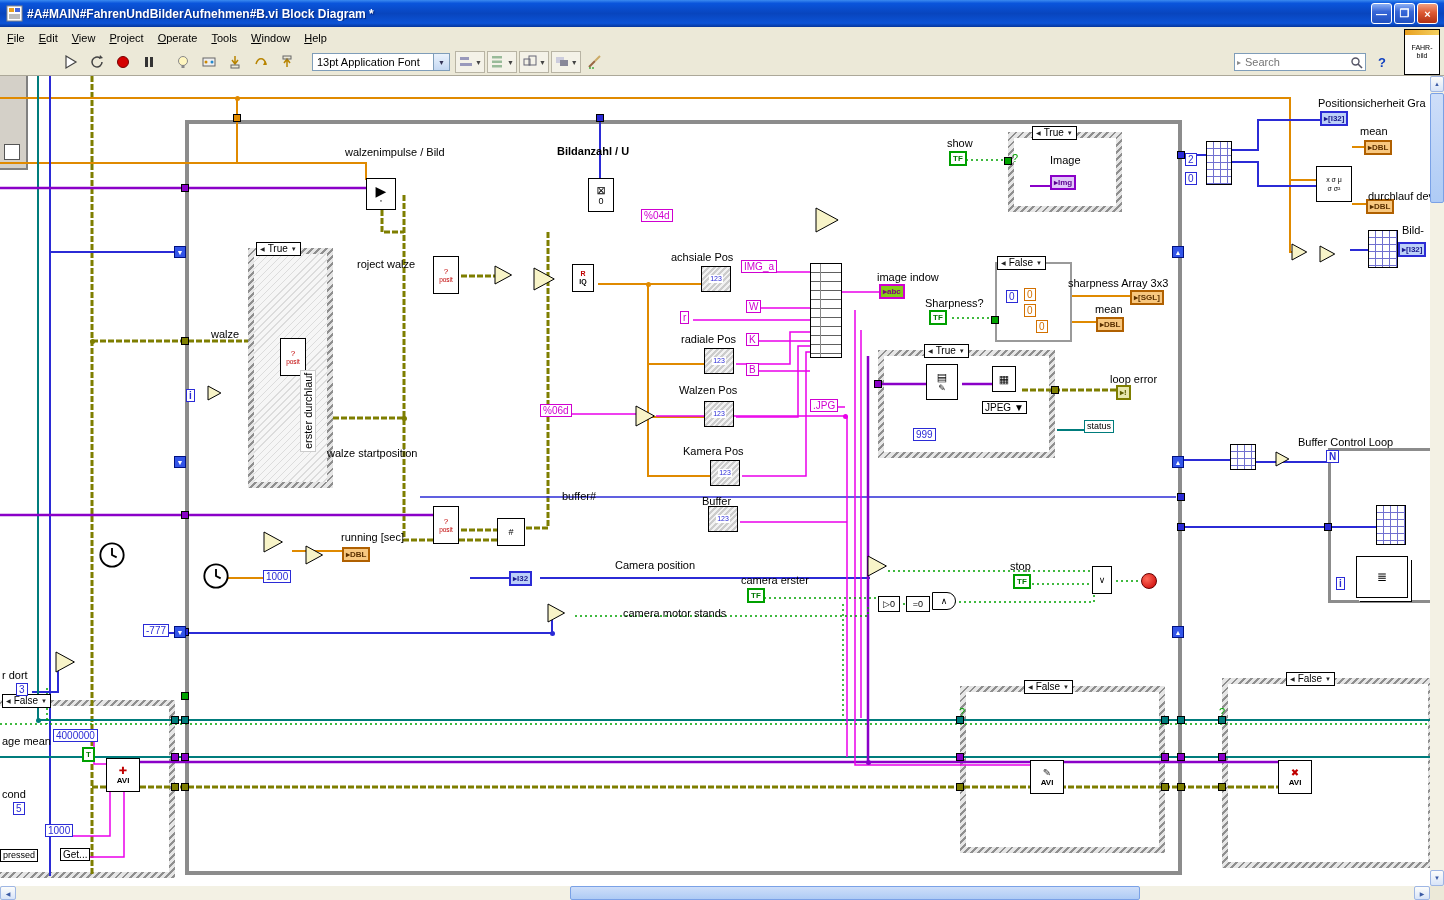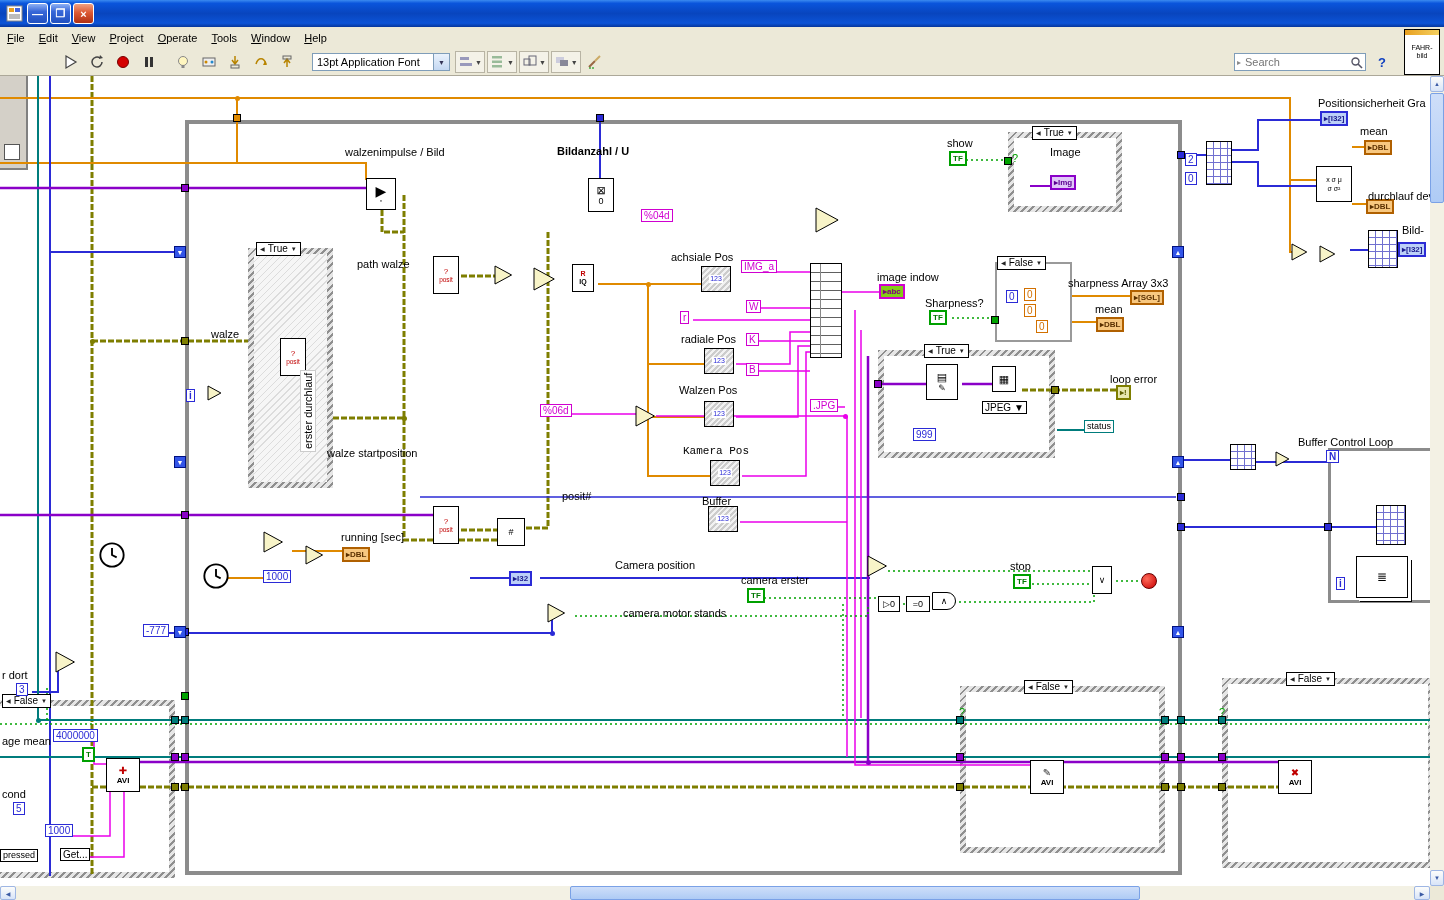--- a/index.html
+++ b/index.html
@@ -440,38 +440,38 @@
     </div>
     <div class="dnode " style="left: 497px; top: 518px; width: 28px; height: 28px;">
       <span style="font-size: 9px; line-height: 10px;">#</span>
     </div>
     <div class="dnode " style="left: 572px; top: 264px; width: 22px; height: 28px;">
       <span style="font-size: 7px; font-weight: bold; line-height: 8px; color: rgb(192, 0, 0);">R</span>
       <span style="font-size: 7px; font-weight: bold; line-height: 8px;">IQ</span>
     </div>
     <div class="dlabel" style="left: 345px; top: 146px;">walzenimpulse / Bild</div>
     <div class="dlabel" style="left: 557px; top: 145px; font-weight: bold;">Bildanzahl / U</div>
-    <div class="dlabel" style="left: 357px; top: 258px;">path walze</div>
+    <div class="dlabel" style="left: 357px; top: 258px;">roject walze</div>
     <div class="dlabel" style="left: 211px; top: 328px;">walze</div>
     <div class="dlabel vert" style="left: 300px; top: 452px;">erster durchlauf</div>
     <div class="dlabel" style="left: 327px; top: 447px;">walze startposition</div>
     <div class="dlabel" style="left: 341px; top: 531px;">running [sec]</div>
-    <div class="dlabel" style="left: 562px; top: 490px;">posit#</div>
+    <div class="dlabel" style="left: 562px; top: 490px;">buffer#</div>
     <div class="dlabel" style="left: 615px; top: 559px;">Camera position</div>
     <div class="dlabel" style="left: 741px; top: 574px;">camera erster</div>
     <div class="dlabel" style="left: 623px; top: 607px;">camera motor stands</div>
     <div class="dlabel" style="left: 671px; top: 251px;">achsiale Pos</div>
     <div class="dlabel" style="left: 681px; top: 333px;">radiale Pos</div>
     <div class="dlabel" style="left: 679px; top: 384px;">Walzen Pos</div>
-    <div class="dlabel" style="left: 683px; top: 445px; font-family: Liberation Mono, monospace;">Kamera Pos</div>
+    <div class="dlabel" style="left: 683px; top: 445px;">Kamera Pos</div>
     <div class="dlabel" style="left: 702px; top: 495px;">Buffer</div>
     <div class="dlabel" style="left: 877px; top: 271px;">image indow</div>
     <div class="dlabel" style="left: 925px; top: 297px;">Sharpness?</div>
     <div class="dlabel" style="left: 947px; top: 137px;">show</div>
-    <div class="dlabel" style="left: 1050px; top: 146px;">Image</div>
+    <div class="dlabel" style="left: 1050px; top: 154px;">Image</div>
     <div class="dlabel" style="left: 1068px; top: 277px;">sharpness Array 3x3</div>
     <div class="dlabel" style="left: 1095px; top: 303px;">mean</div>
     <div class="dlabel" style="left: 1110px; top: 373px;">loop error</div>
     <div class="dlabel" style="left: 1010px; top: 560px;">stop</div>
     <div class="dlabel" style="left: 1298px; top: 436px;">Buffer Control Loop</div>
     <div class="dlabel" style="left: 1318px; top: 97px;">Positionsicherheit Gra</div>
     <div class="dlabel" style="left: 1360px; top: 125px;">mean</div>
     <div class="dlabel" style="left: 1368px; top: 190px;">durchlauf dev</div>
     <div class="dlabel" style="left: 1402px; top: 224px;">Bild-</div>
     <div class="dlabel" style="left: 2px; top: 669px;">r dort</div>
@@ -485,20 +485,21 @@
 
 <header class="titlebar">
   <span class="title-icon">
     <svg width="17" height="17" viewBox="0 0 17 17">
         <rect x="1" y="1" width="15" height="15" fill="#fff" stroke="#888"></rect>
         <rect x="3" y="3" width="5" height="4" fill="#E8A020"></rect>
         <rect x="9" y="3" width="5" height="4" fill="#4466DD"></rect>
         <rect x="3" y="9" width="11" height="5" fill="#BBB"></rect>
       </svg>
   </span>
+  <span class="title-text">#A#MAIN#FahrenUndBilderAufnehmen#B.vi Block Diagram *</span>
   <span class="win-btns">
     <span class="wbtn">—</span>
     <span class="wbtn">❐</span>
     <span class="wbtn close">×</span>
   </span>
 </header>
 
 <nav class="menubar">
   <span class="mi"><u>F</u>ile</span>
   <span class="mi"><u>E</u>dit</span>

